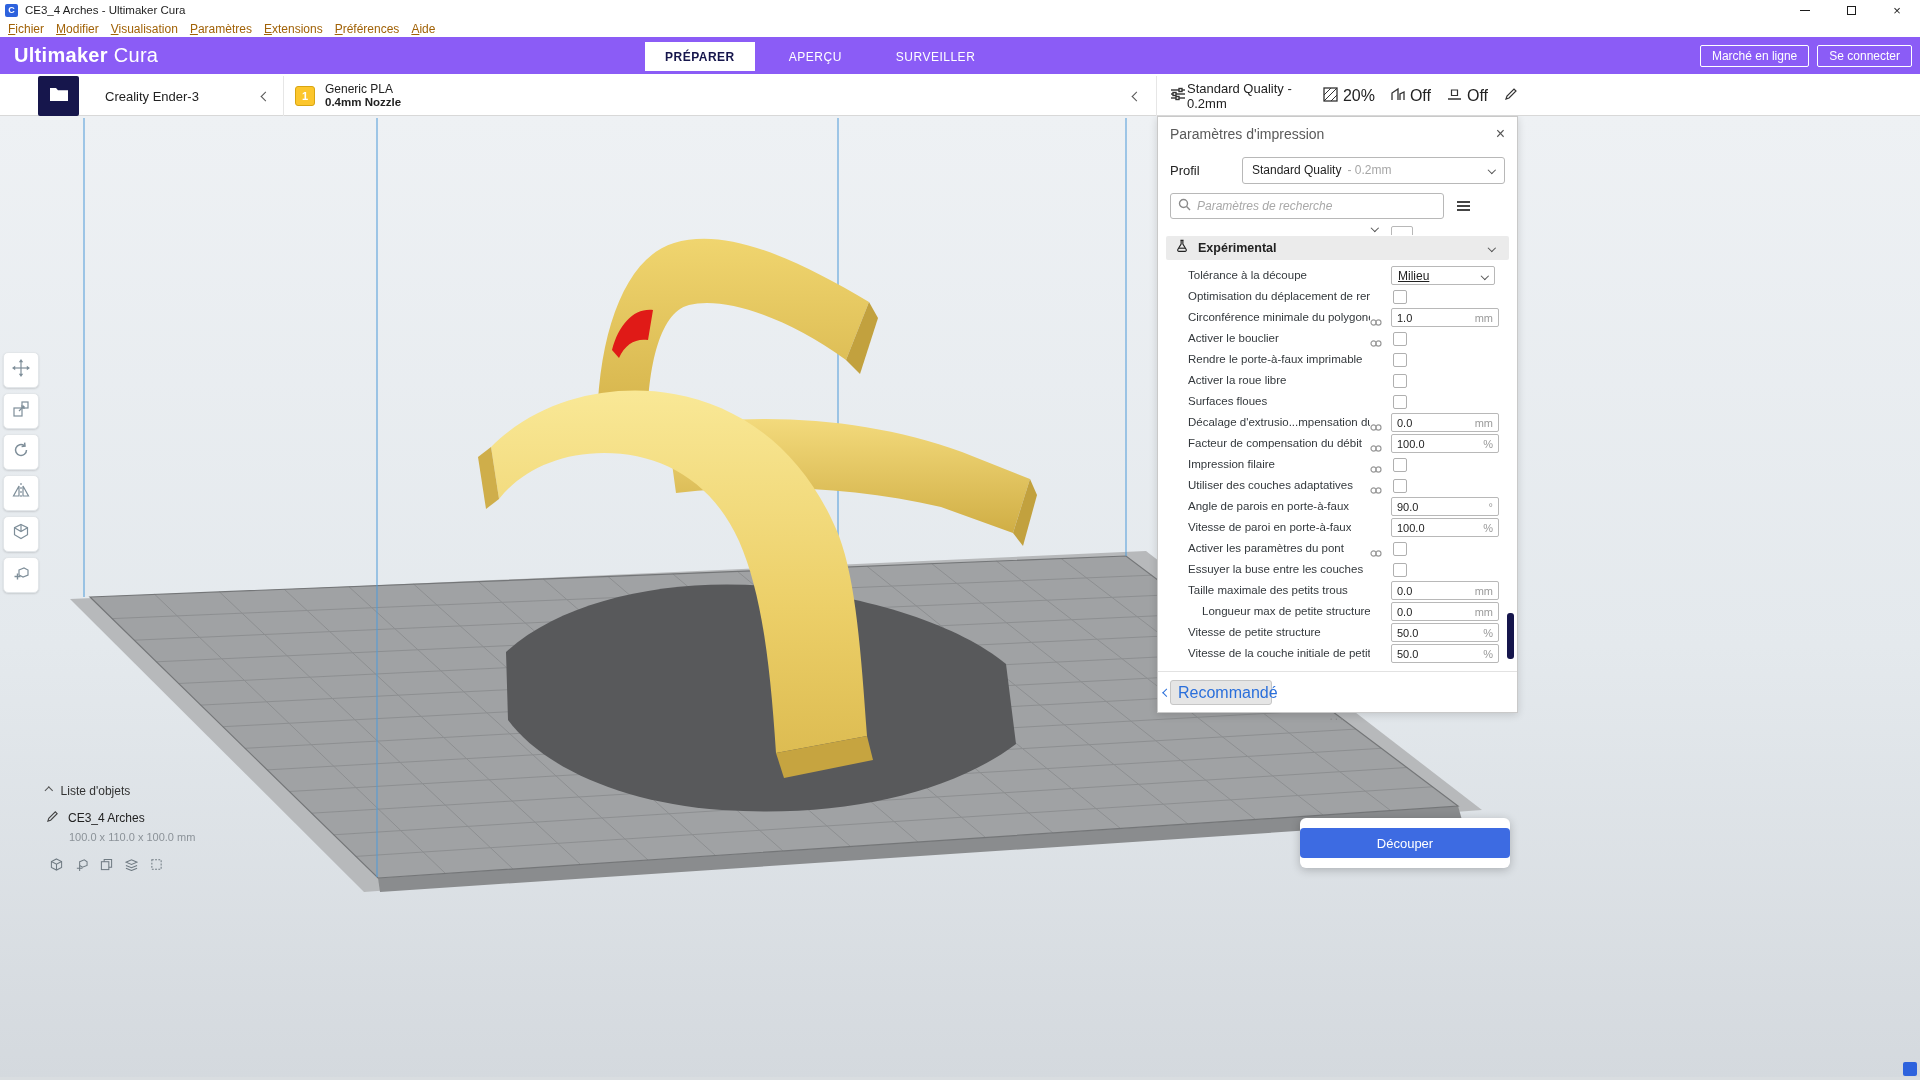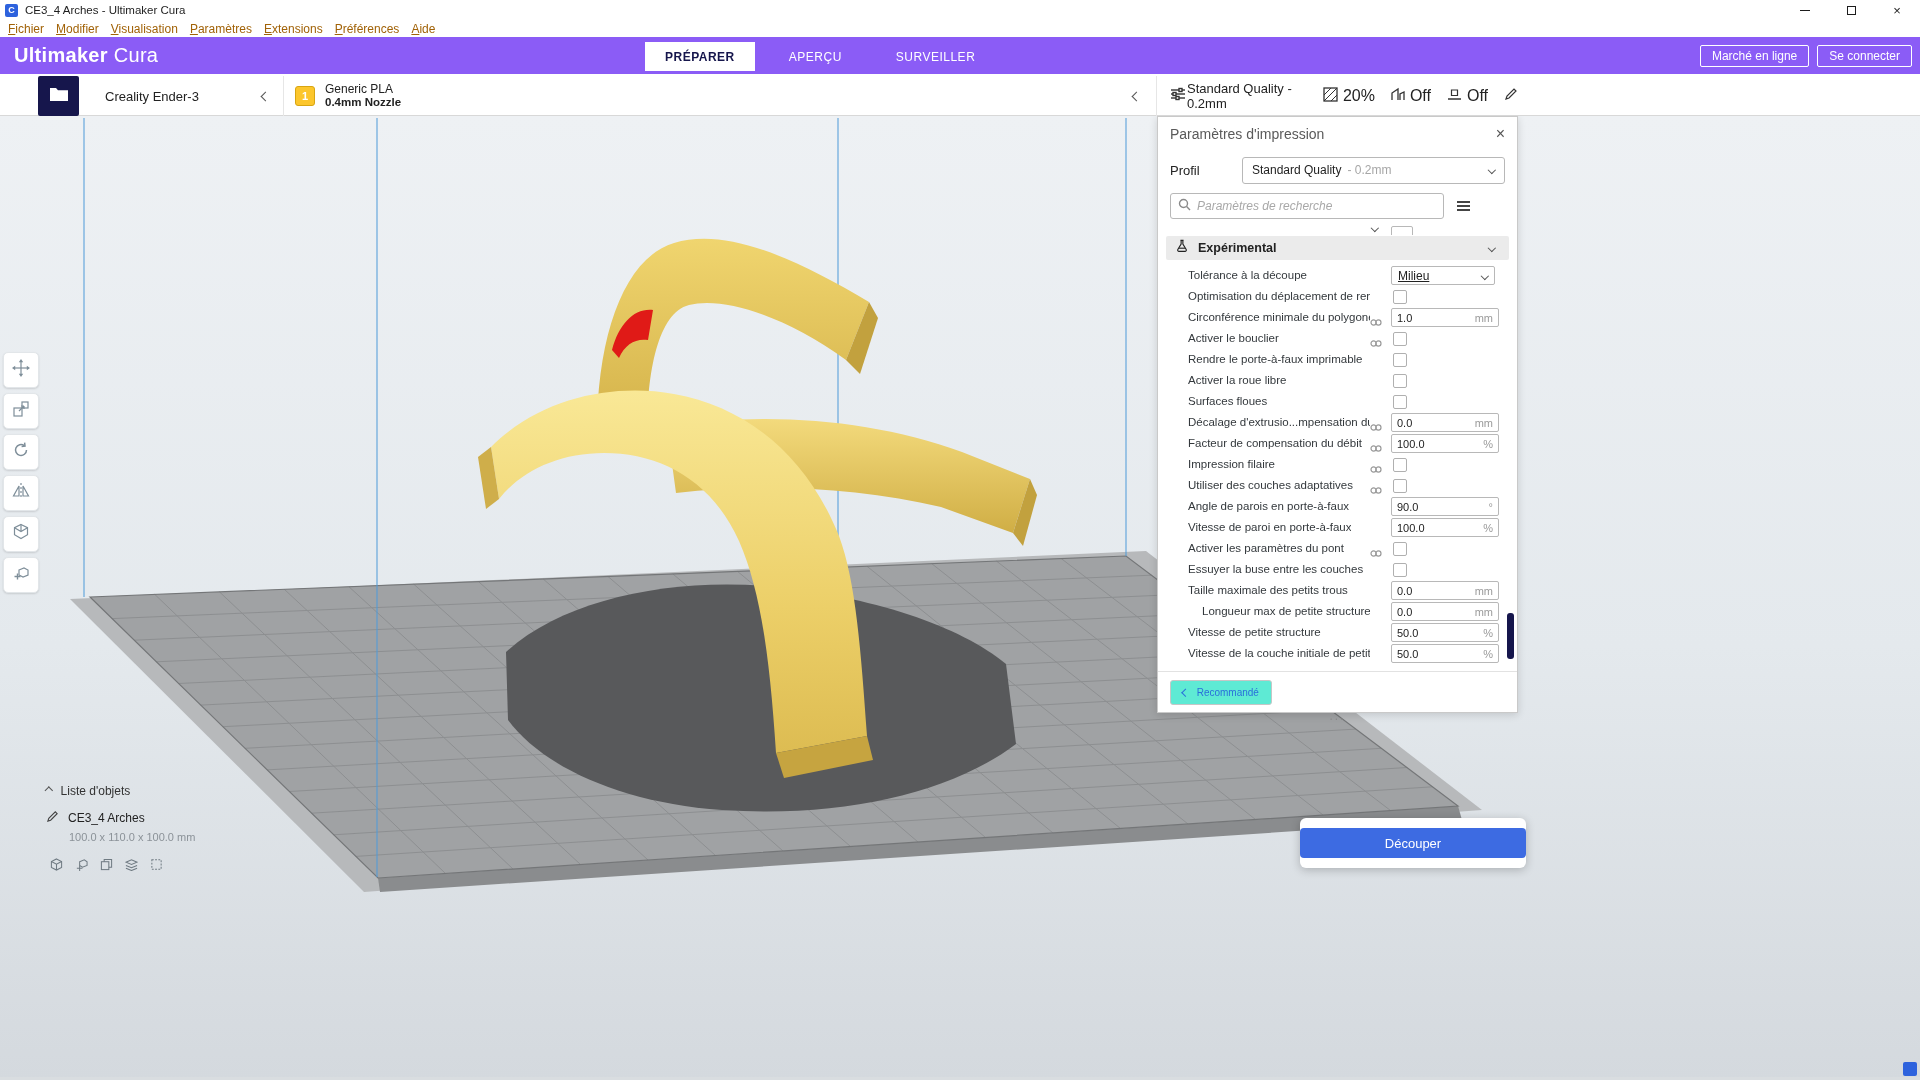--- a/index.html
+++ b/index.html
@@ -101,26 +101,26 @@
 .row-link{position:absolute;left:212px;top:6px;}
 .row-ctrl{position:absolute;left:233px;top:1px;width:108px;height:19px;display:flex;align-items:center;}
 .num-input{width:108px;height:19px;border:1px solid #b8b8b8;border-radius:2px;background:#fff;display:flex;align-items:center;padding:0 5px;}
 .num-value{font-size:11px;color:#222;}
 .num-unit{margin-left:auto;font-size:11px;color:#9a9a9a;}
 .mini-dropdown{width:104px;height:19px;border:1px solid #b8b8b8;border-radius:2px;background:#fff;display:flex;align-items:center;padding:0 6px;}
 .dd-value{font-size:12px;color:#222;text-decoration:underline;}
 .mini-dropdown .chev{margin-left:auto;}
 .checkbox{width:14px;height:14px;border:1px solid #b0b0b0;border-radius:2px;background:#fff;margin-left:2px;}
 #rows-divider{margin-top:7px;border-top:1px solid #e2e2e2;}
-#recommended-btn{margin:8px 0 0 12px;width:102px;height:25px;border:1px solid #c6c6c6;border-radius:3px;background:#5eead4;display:flex;align-items:center;justify-content:center;gap:8px;font-size:10px;color:#2a6fdb;font-family:inherit;}
+#recommended-btn{margin:8px 0 0 12px;width:102px;height:25px;border:1px solid #c6c6c6;border-radius:3px;background:#e5e5e5;display:flex;align-items:center;justify-content:center;gap:8px;font-size:16px;color:#2a6fdb;font-family:inherit;}
 #panel-dots{text-align:center;color:#8a8a8a;font-size:12px;letter-spacing:2px;margin-top:4px;}
 #panel-scroll-thumb{position:absolute;right:3px;top:496px;width:7px;height:46px;border-radius:3px;background:#16164c;}
 
 
-#slice-card{position:absolute;left:1300px;top:818px;width:226px;height:50px;background:#fff;border-radius:6px;box-shadow:0 2px 10px rgba(0,0,0,.22);z-index:15;display:flex;align-items:center;justify-content:center;}
+#slice-card{position:absolute;left:1300px;top:818px;width:210px;height:50px;background:#fff;border-radius:6px;box-shadow:0 2px 10px rgba(0,0,0,.22);z-index:15;display:flex;align-items:center;justify-content:center;}
 #slice-btn{width:226px;height:30px;background:#3d6be2;border:none;border-radius:4px;color:#fff;font-size:13px;font-family:inherit;}
 
 #corner-chip{position:absolute;right:3px;bottom:4px;width:14px;height:14px;background:#2d62dd;border-radius:2px;z-index:15;}
 #bottom-strip{position:absolute;left:0;bottom:0;width:1920px;height:3px;background:#d9dde0;z-index:5;}
 </style>
 </head>
 <body>
 
 <div id="titlebar">
   <div id="app-icon">C</div>

